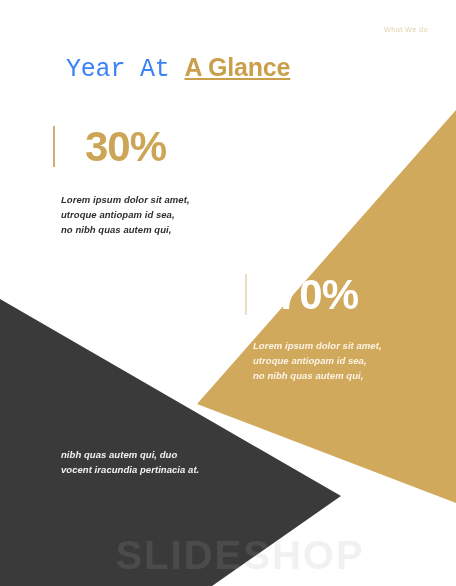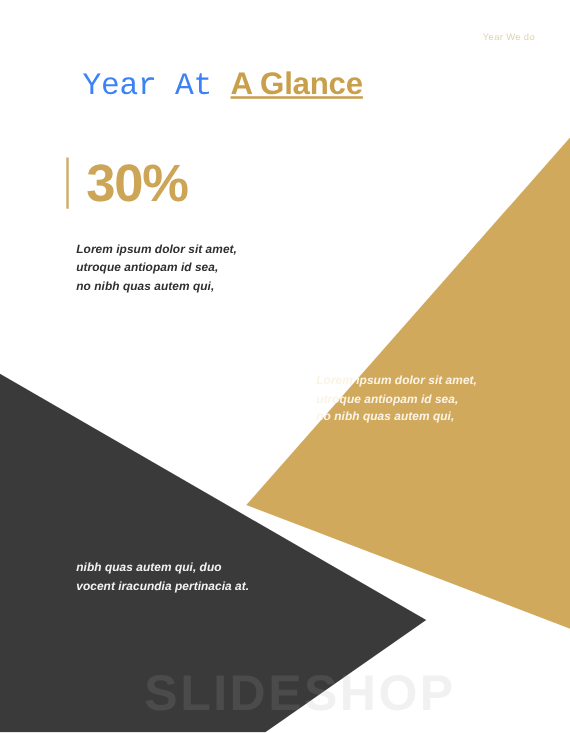--- a/index.html
+++ b/index.html
@@ -80,20 +80,21 @@
   }
 
   
   .stat {
     position: absolute;
     z-index: 6;
   }
   .stat-head {
     display: flex;
     align-items: stretch;
+    gap: 16px;
   }
   .bar {
     width: 2px;
     margin-right: 14px;
     flex: 0 0 auto;
   }
   .value {
     font-size: 42px;
     font-weight: 700;
     line-height: 0.98;
@@ -132,37 +133,41 @@
 <div id="slide">
 
   <svg class="shape-layer" viewBox="0 0 456 586" preserveAspectRatio="none">
       <rect x="0" y="0" width="456" height="586" fill="#ffffff"></rect>
       <polygon points="456,110 456,503 197,404" fill="#d1a95c"></polygon>
       <polygon points="0,299 0,586 212,586 341,496" fill="#3a3a3a"></polygon>
     </svg>
 
   <div class="watermark">SLIDESHOP</div>
 
-  <div class="eyebrow">Year We do</div>
+  <div class="eyebrow">What We do</div>
 
   <div class="title">
     <span class="light">Year At </span><span class="bold">A Glance</span>
   </div>
 
   <div class="stat" id="stat-30">
     <div class="stat-head">
       <div class="bar"></div>
       <div class="value">30%</div>
     </div>
     <div class="body">Lorem ipsum dolor sit amet,
 utroque antiopam id sea,
 no nibh quas autem qui,</div>
   </div>
 
   <div class="stat" id="stat-70">
+    <div class="stat-head">
+      <div class="bar"></div>
+      <div class="value">70%</div>
+    </div>
     <div class="body">Lorem ipsum dolor sit amet,
 utroque antiopam id sea,
 no nibh quas autem qui,</div>
   </div>
 
   <div class="stat" id="stat-54">
     <div class="body">nibh quas autem qui, duo
 vocent iracundia pertinacia at.</div>
   </div>
 

